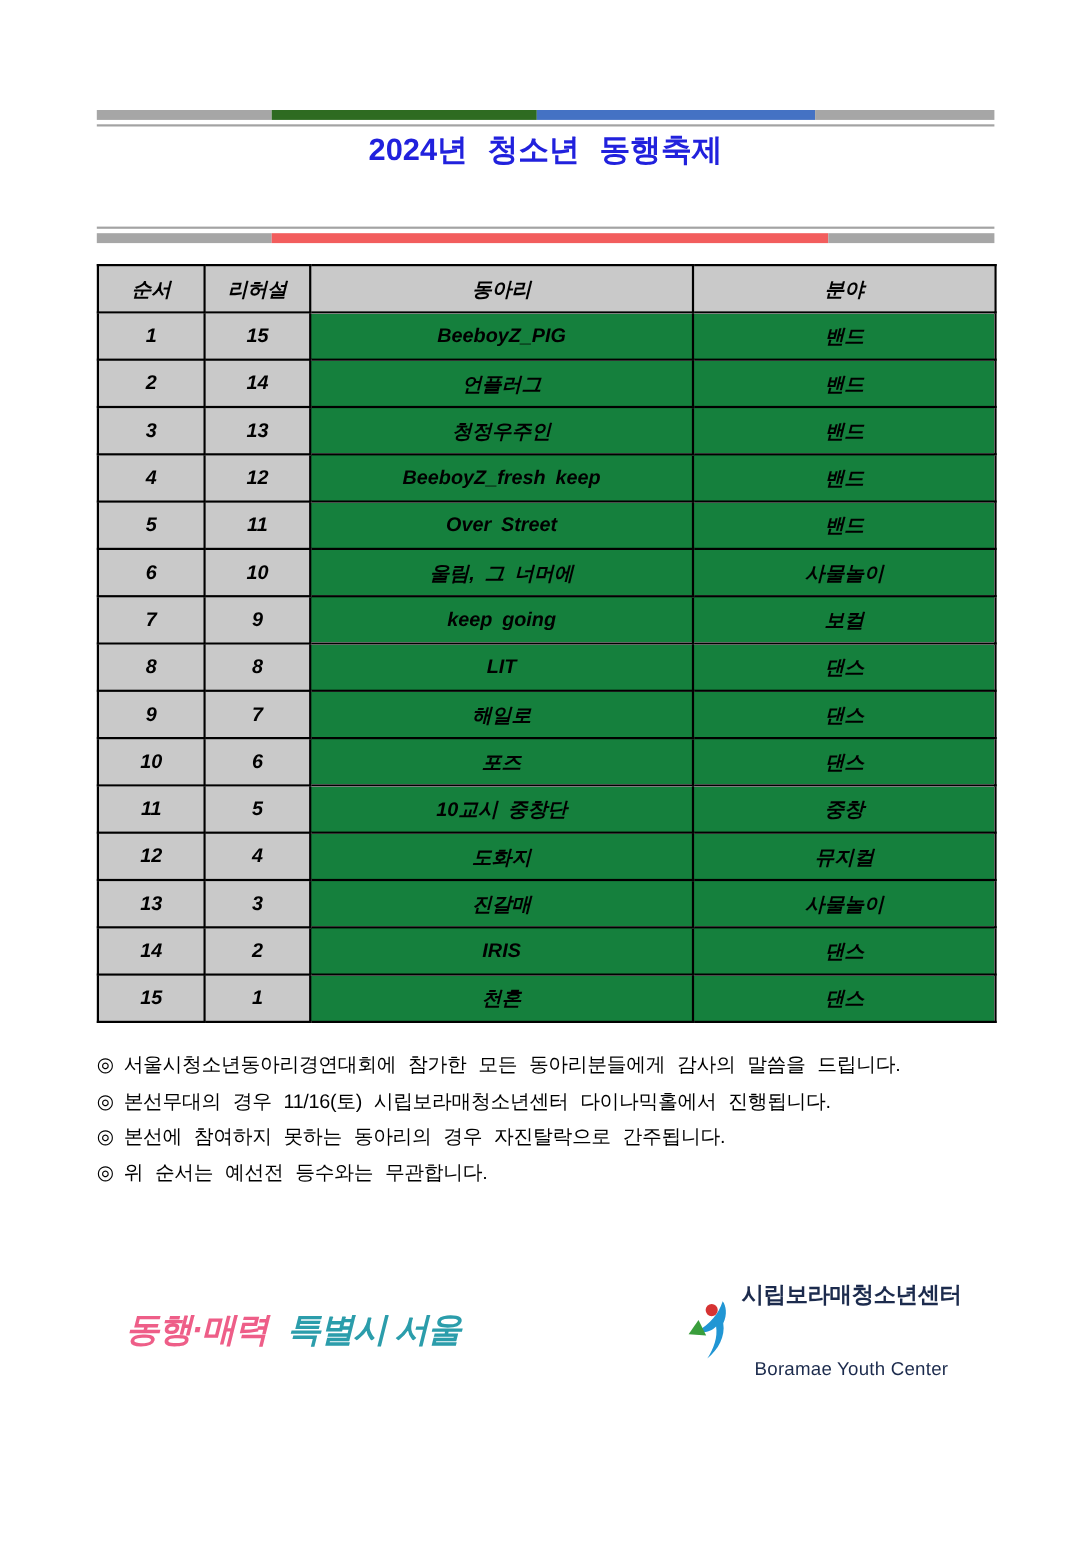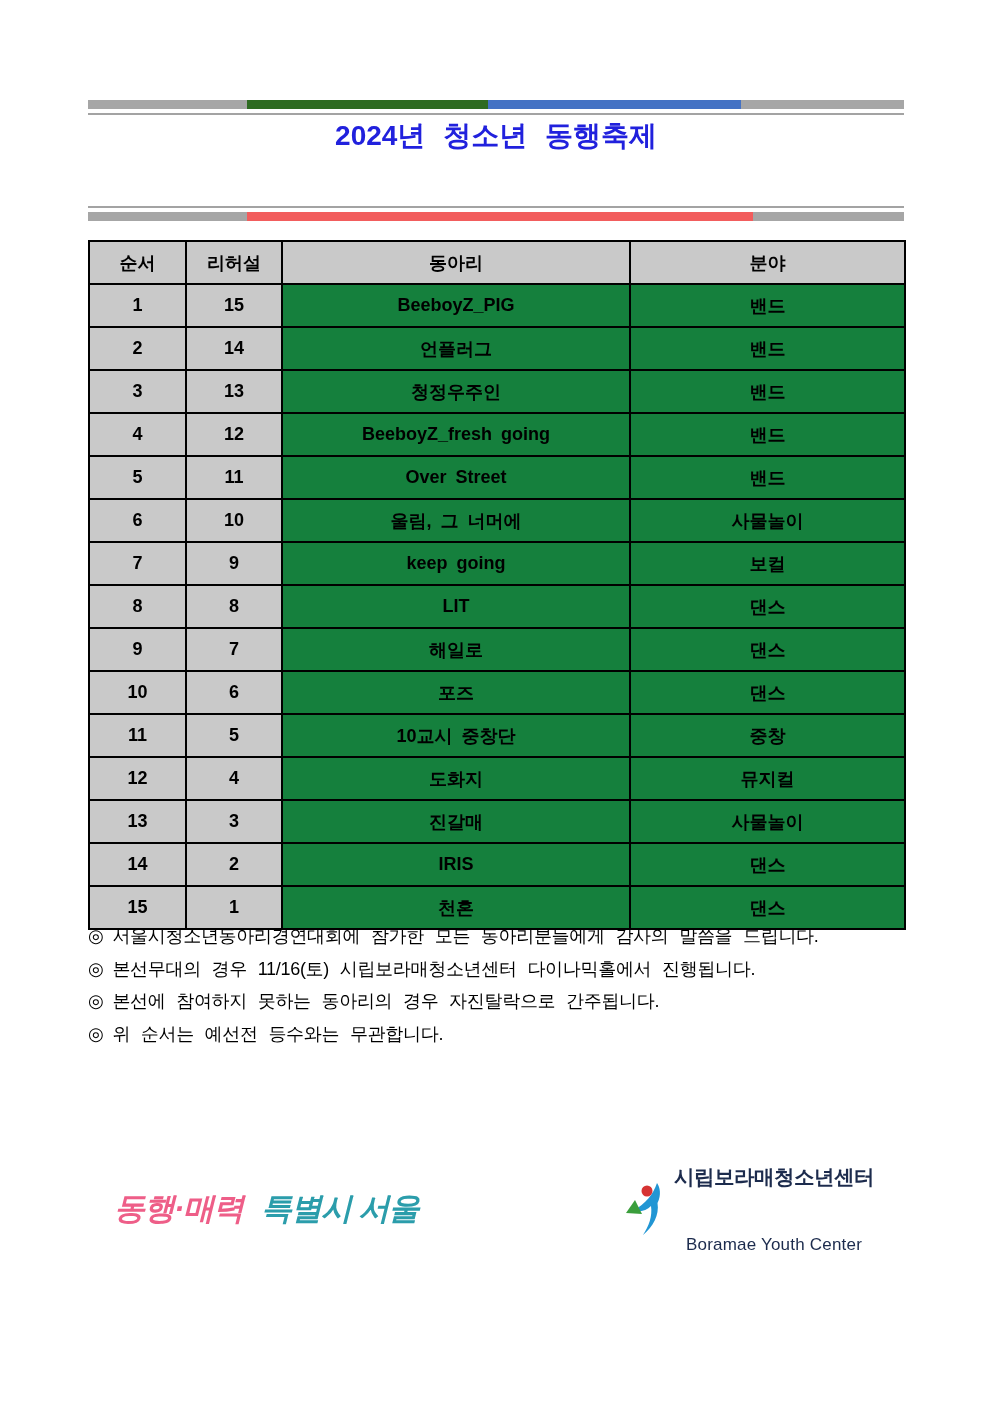--- a/index.html
+++ b/index.html
@@ -40,32 +40,33 @@
     text-shadow:-2px -2px 0 #bcbcbc;
     border-bottom:2.5px solid #000; padding-bottom:3px;
     word-spacing:12px; letter-spacing:-0.5px;
   }
 
   
   table.finalists {
     top:240px; height:632px;
     border-collapse:collapse; table-layout:fixed;
     border:2px solid #000;
+    font-style:italic;
   }
   table.finalists th, table.finalists td {
     border:2px solid #000; text-align:center; vertical-align:middle;
     font-size:18px; font-weight:bold; height:43px; letter-spacing:0;
     word-spacing:4px; overflow:hidden; white-space:nowrap;
   }
   table.finalists th { background:#c9c9c9; }
   table.finalists td.gray { background:#c9c9c9; }
   table.finalists td { background:#15803d; }
 
   
-  .notes { top:920px; }
+  .notes { top:952px; }
   .note-line {
     font-size:18px; line-height:32.5px; letter-spacing:-0.3px;
     word-spacing:6px; white-space:nowrap;
   }
   .note-bullet { font-size:18px; margin-right:9px; }
 
   
   .footer {
     top:1178px; height:62px; display:flex; align-items:center;
     justify-content:space-between; padding:0 30px 0 26px;
@@ -131,21 +132,21 @@
         </tr>
         <tr>
           <td class="gray">3</td>
           <td class="gray">13</td>
           <td>청정우주인</td>
           <td>밴드</td>
         </tr>
         <tr>
           <td class="gray">4</td>
           <td class="gray">12</td>
-          <td>BeeboyZ_fresh going</td>
+          <td>BeeboyZ_fresh keep</td>
           <td>밴드</td>
         </tr>
         <tr>
           <td class="gray">5</td>
           <td class="gray">11</td>
           <td>Over Street</td>
           <td>밴드</td>
         </tr>
         <tr>
           <td class="gray">6</td>

